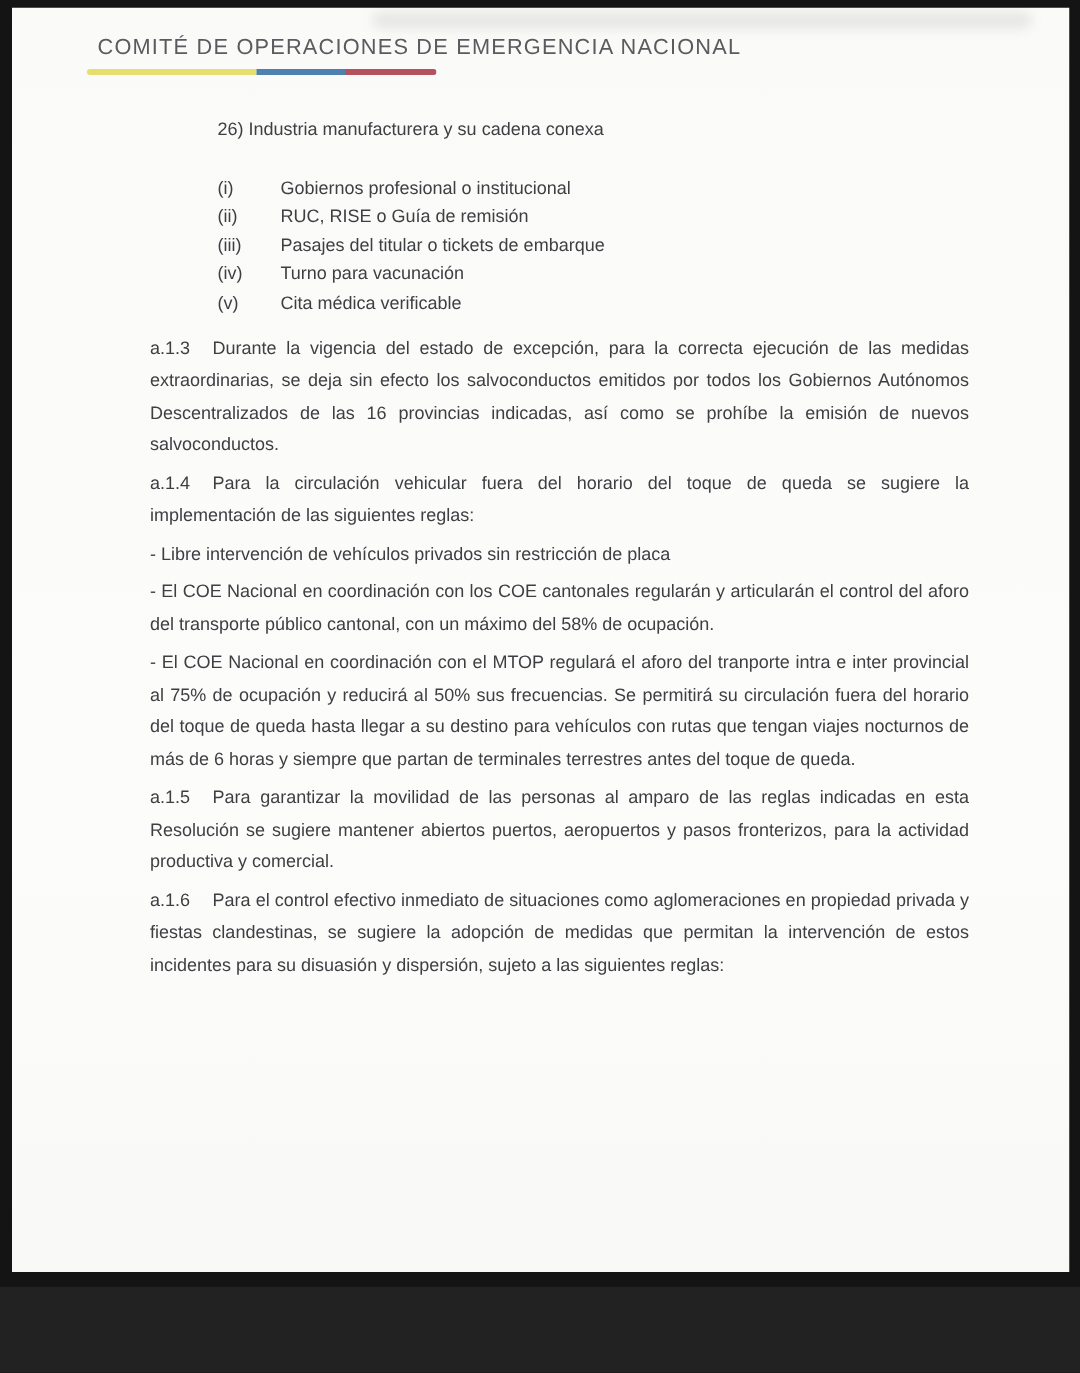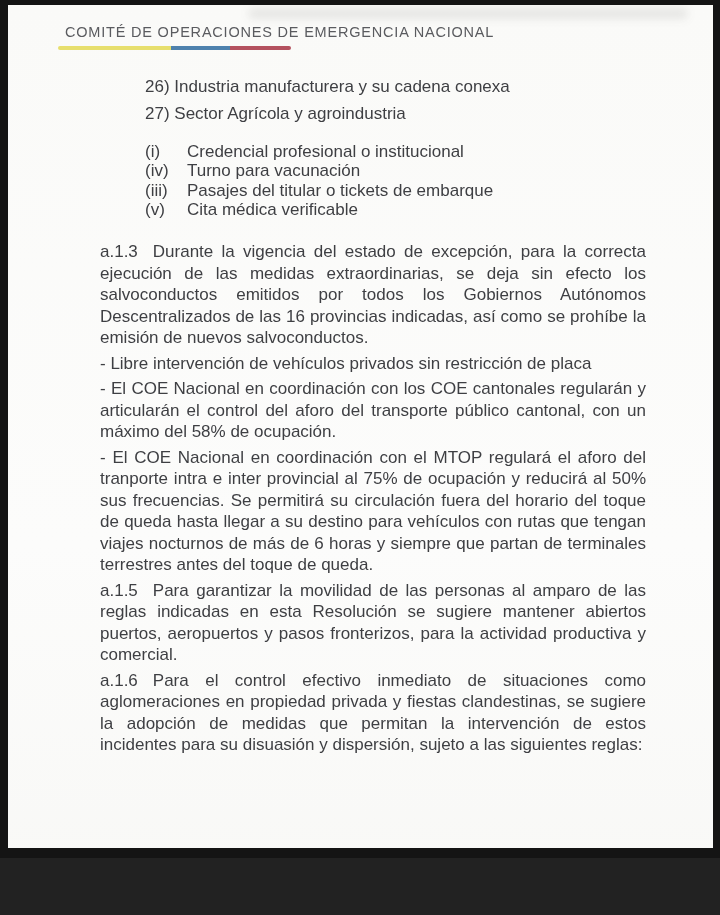--- a/index.html
+++ b/index.html
@@ -25,29 +25,29 @@
                letter-spacing:.8px; white-space:nowrap; }
   .tricolor { position:absolute; left:50px; top:41px; width:233px; height:3.5px;
               border-radius:2px; overflow:hidden; display:flex; }
   .tricolor span { height:100%; }
   .seg-yellow { width:48.5%; }
   .seg-blue   { width:25.5%; }
   .seg-red    { width:26%; }
 
   
   .content { position:absolute; left:92px; top:69px; width:546px; color:#3e3f43;
-             font-size:17px; line-height:21.5px; }
+             font-size:12px; line-height:21.5px; }
   .para { text-align:justify; margin-top:4px; }
   .item-num { margin-left:45px; margin-top:5px; }
   .item-num.first { margin-top:2px; }
   .intro { margin-top:8px; }
   .doc-list { margin-top:18px; line-height:19.3px; }
   .doc-row { display:flex; }
   .doc-roman { width:42px; flex:0 0 42px; margin-left:45px; }
-  .after-list { margin-top:22px; }
+  .after-list { margin-top:10px; }
   .clause-label { margin-right:15px; }
   .tight { margin-top:2px; }
 
   
   .gov-label { position:absolute; left:59px; top:876px; font-size:11px; color:#8f9093;
                letter-spacing:.7px; white-space:nowrap;text-align:right; }
 
   .sembramos-circle { position:absolute; left:380px; top:852px; width:40px; height:40px; }
   .sembramos-text { position:absolute; left:425px; top:853px; width:110px; }
   .sembramos-word { display:block; font-size:16px; color:#e2a13c; letter-spacing:.2px; }
@@ -68,46 +68,52 @@
 
     <div class="doc-title">COMITÉ DE OPERACIONES DE EMERGENCIA NACIONAL</div>
     <div class="tricolor">
       <span class="seg-yellow" style="background: rgb(231, 223, 109);"></span>
       <span class="seg-blue" style="background: rgb(78, 129, 173);"></span>
       <span class="seg-red" style="background: rgb(180, 82, 95);"></span>
     </div>
 
     <div class="content">
       <p class="para item-num first">26) Industria manufacturera y su cadena conexa</p>
-      <p class="para item-num">27) Sector Agrícola y agroindustria</p>
 
 
       <div class="doc-list">
         <div class="doc-row">
           <span class="doc-roman">(i)</span>
-          <span>Credencial profesional o institucional</span>
+          <span>Gobiernos profesional o institucional</span>
+        </div>
+        <div class="doc-row">
+          <span class="doc-roman">(ii)</span>
+          <span>RUC, RISE  o Guía de remisión</span>
+        </div>
+        <div class="doc-row">
+          <span class="doc-roman">(iii)</span>
+          <span>Pasajes del titular o tickets de embarque</span>
         </div>
         <div class="doc-row">
           <span class="doc-roman">(iv)</span>
           <span>Turno para vacunación</span>
-        </div>
-        <div class="doc-row">
-          <span class="doc-roman">(iii)</span>
-          <span>Pasajes del titular o tickets de embarque</span>
         </div>
         <div class="doc-row">
           <span class="doc-roman">(v)</span>
           <span>Cita médica verificable</span>
         </div>
       </div>
 
       <p class="para after-list">
         <span class="clause-label">a.1.3</span><span>Durante la vigencia del estado de excepción, para la correcta ejecución de las medidas extraordinarias, se deja sin efecto los salvoconductos emitidos por todos los Gobiernos Autónomos Descentralizados de las 16 provincias indicadas, así como se prohíbe la emisión de nuevos salvoconductos.</span>
       </p>
 
+      <p class="para">
+        <span class="clause-label">a.1.4</span><span>Para la circulación vehicular fuera del horario del toque de queda se sugiere la implementación de las siguientes reglas:</span>
+      </p>
 
       <p class="para">- Libre intervención de vehículos privados sin restricción de placa</p>
       <p class="para">- El COE Nacional en coordinación con los COE cantonales regularán y articularán el control del aforo del transporte público cantonal, con un máximo del 58% de ocupación.</p>
       <p class="para">- El COE Nacional en coordinación con el MTOP regulará el aforo del tranporte intra e inter provincial al 75% de ocupación y reducirá al 50% sus frecuencias. Se permitirá su circulación fuera del horario del toque de queda hasta llegar a su destino para vehículos con rutas que tengan viajes nocturnos de más de 6 horas y siempre que partan de terminales terrestres antes del toque de queda.</p>
 
       <p class="para">
         <span class="clause-label">a.1.5</span><span>Para garantizar la movilidad de las personas al amparo de las reglas indicadas en esta Resolución se sugiere mantener abiertos puertos, aeropuertos y pasos fronterizos, para la actividad productiva y comercial.</span>
       </p>
 
       <p class="para">

